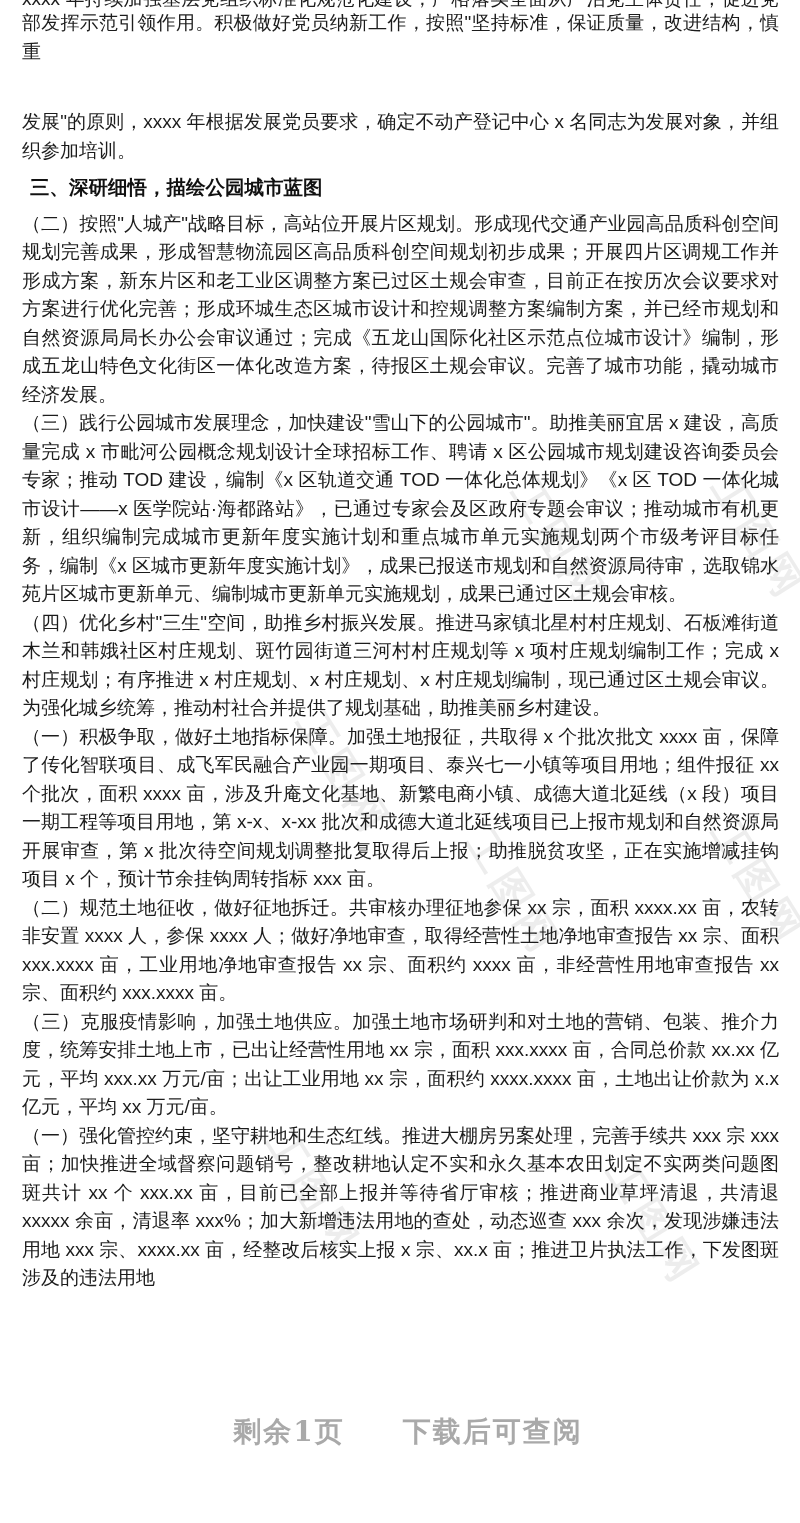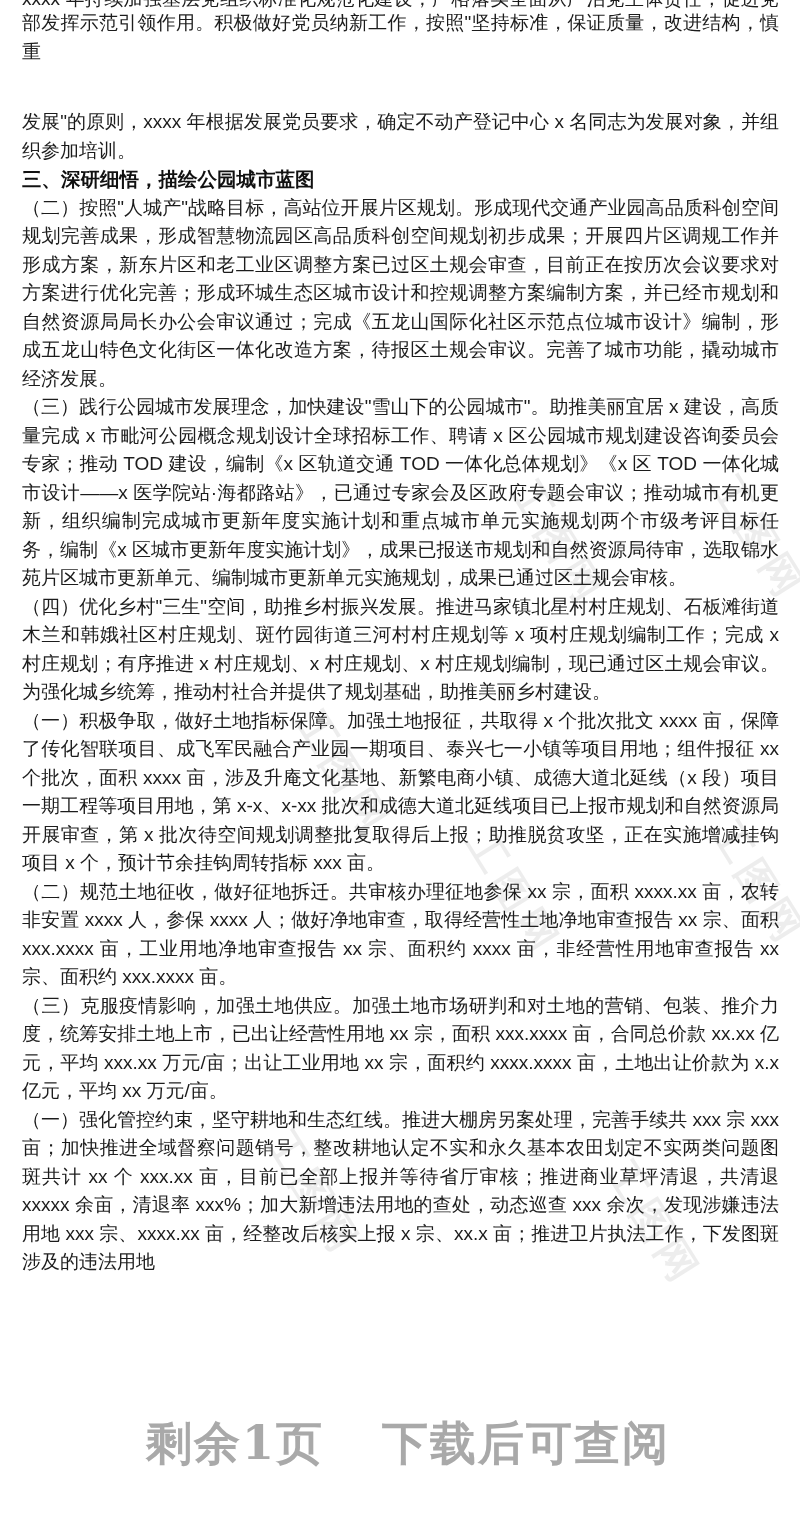--- a/index.html
+++ b/index.html
@@ -8,35 +8,35 @@
     overflow:hidden;font-family:"Liberation Sans",sans-serif;
   }
   .doc{
     position:relative;z-index:2;padding:0 21px 0 22px;
   }
   .para{
     font-size:19px;line-height:28.5px;color:#1c1c1c;margin:0;
     text-align:justify;
   }
   .heading{
-    font-size:19.5px;line-height:28.5px;color:#111;margin:0;
+    font-size:19.5px;line-height:28.5px;color:#111;margin:8px;
     font-weight:bold;text-align:left;
   }
   .clip{
     height:9px;overflow:hidden;position:relative;
   }
   .clip .para{
     transform:translateY(-15px);
   }
   .gap{height:42px;}
   .banner{
     position:absolute;left:16px;right:0;top:1413px;z-index:2;
     text-align:center;color:#a9a9a9;font-weight:bold;
     font-family:"DejaVu Serif","Liberation Serif",serif;
-    font-size:46px;letter-spacing:2px;white-space:nowrap;
+    font-size:28px;letter-spacing:2px;white-space:nowrap;
   }
   .banner .sep{display:inline-block;width:58px;}
   .wm{position:absolute;inset:0;z-index:1;pointer-events:none;}
   .wm span{
     position:absolute;font-size:40px;letter-spacing:6px;white-space:nowrap;
     color:rgba(0,0,0,0.07);transform:rotate(58deg);transform-origin:left top;
     font-weight:bold;
   }
 </style>
 </head>

